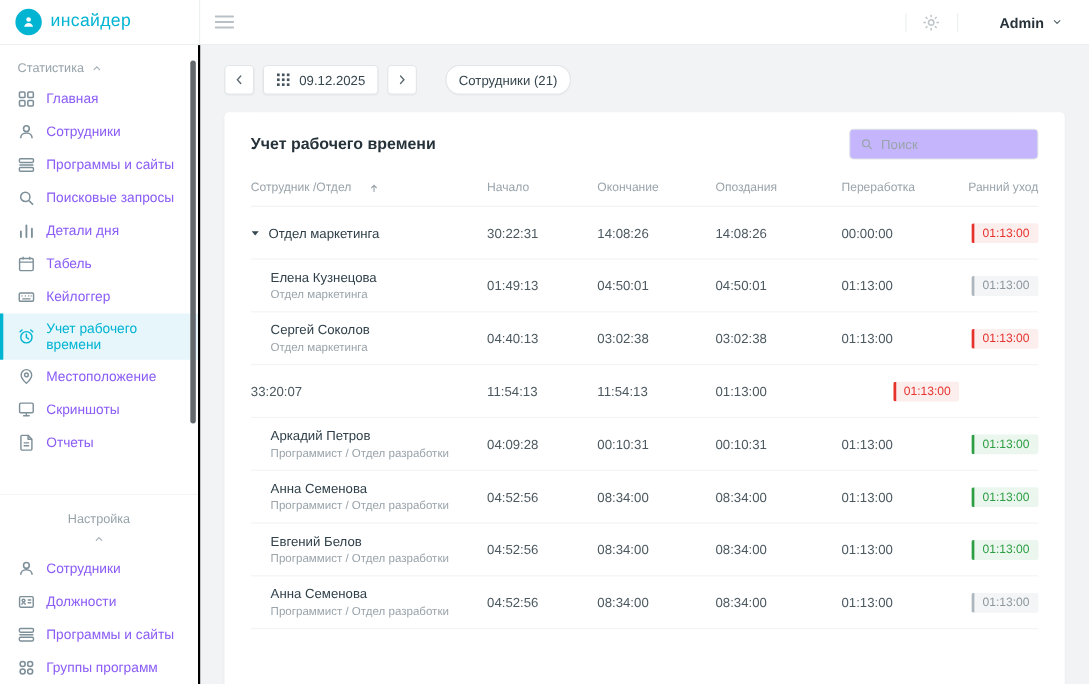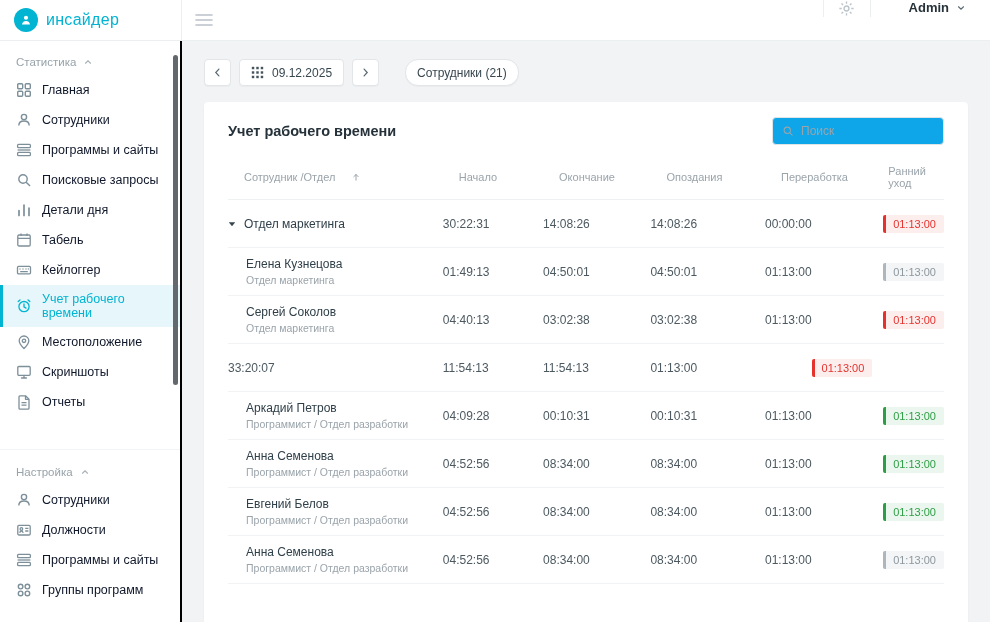--- a/index.html
+++ b/index.html
@@ -10,60 +10,60 @@
   .icon svg { width:100%; height:100%; }
 
   
   .topbar { height:41px; background:#fff; border-bottom:1px solid #ecefF0; display:flex; align-items:stretch; }
   .logo-box { width:182px; border-right:1px solid #eceff0; display:flex; align-items:center; gap:8px; padding-left:14px; cursor:pointer; }
   .logo-mark { width:24px; height:24px; border-radius:50%; background:var(--accent,#00b4d2); display:flex; align-items:center; justify-content:center; flex:0 0 auto; }
   .logo-mark svg { width:14px; height:14px; }
   .brand-name { color:var(--accent,#00b4d2); font-weight:400; font-size:16px; letter-spacing:.3px; }
   .topbar-main { flex:1; display:flex; align-items:center; }
   .hamburger { margin-left:13px; width:18px; height:14px; color:#b9c1c7; }
-  .topbar-right { margin-left:auto; display:flex; align-items:flex-start; height:100%;gap:14px; }
+  .topbar-right { margin-left:auto; display:flex; align-items:center; height:100%;gap:14px; }
   .gear-box { width:48px; border-left:1px solid #eceff0; border-right:1px solid #eceff0; display:flex; align-items:center; justify-content:center; color:#bcc4c9; }
   .gear-box .icon { width:17px; height:17px; }
   .admin-box { display:flex; align-items:center; gap:7px; padding:0 24px; cursor:pointer; }
   .admin-label { font-size:13px; font-weight:700; color:#26323a; }
   .chev-sm { width:10px; height:10px; color:#5a6a72; }
 
   
   .layout { display:flex; height:581px; }
   .sidebar { width:182px; background:#fff; border-right:2px solid #000000; position:relative; padding-top:6px; overflow:hidden; }
   .scroll-thumb { position:absolute; top:14px; right:2px; width:5px; height:330px; background:#63686c; border-radius:3px; cursor:grab; }
   .section-title { display:flex; align-items:center; gap:7px; padding:9px 16px 7px; font-size:11.5px; color:#97a3aa; cursor:pointer; }
-  .section-title.second { margin-top:32px; border-top:1px solid #f2f4f5; padding-top:16px; }
+  .section-title.second { margin-top:32px; border-top:1px solid #f2f4f5; padding-top:16px;flex-direction:column; }
   .section-title .icon { width:10px; height:10px; color:#a8b2b8; }
-  .side-item { display:flex; align-items:center; gap:10px; padding:7px 13px; font-size:12.5px; color:#0f172a; cursor:pointer; border-left:3px solid transparent; min-height:30px; }
+  .side-item { display:flex; align-items:center; gap:10px; padding:7px 13px; font-size:12.5px; color:#8b5cf6; cursor:pointer; border-left:3px solid transparent; min-height:30px; }
   .side-item .icon { width:16px; height:16px; color:#7d8f99; flex:0 0 auto; }
   .side-item.active { background:#e6f6fb; color:var(--accent,#00b4d2); border-left-color:var(--accent,#00b4d2); }
   .side-item.active .icon { color:var(--accent,#00b4d2); }
 
   
   .content { flex:1; padding:18px 22px 0; display:flex; flex-direction:column; overflow:hidden; }
   .toolbar { display:flex; align-items:center; gap:8px; }
   .tbtn { background:#fff; border:1px solid #e2e6e8; border-radius:4px; height:27px; display:inline-flex; align-items:center; padding:0 11px; font-size:12px; color:#37474f; box-shadow:0 1px 1px rgba(20,30,40,.03); }
   .tbtn.icon-only { width:27px; padding:0; justify-content:center; color:#5a6a72; }
   .tbtn .nav-ic { width:11px; height:11px; }
   .date-btn { gap:8px; }
   .date-btn .icon { width:13px; height:13px; color:#45535c; }
   .employees-btn { margin-left:18px;border-radius:13px; }
 
   .panel { background:#fff; margin-top:16px; border-radius:4px 4px 0 0; box-shadow:0 1px 2px rgba(16,24,32,.05); padding:0 24px; flex:1; display:flex; flex-direction:column; overflow:hidden; }
   .panel-head { display:flex; align-items:center; justify-content:space-between; padding:15px 0 13px; }
   .panel-title { font-size:14.5px; font-weight:700; color:#26323a; }
-  .search-box { width:172px; height:28px; border:1px solid #dfe4e6; border-radius:4px; display:flex; align-items:center; gap:7px; padding:0 9px; background:#0ea5e9; }
+  .search-box { width:172px; height:28px; border:1px solid #dfe4e6; border-radius:4px; display:flex; align-items:center; gap:7px; padding:0 9px; background:#c4b5fd; }
   .search-box .icon { width:12px; height:12px; color:#9aa4ab; flex:0 0 auto; }
   .search-box input { border:none; outline:none; width:100%; font-size:12px; color:#37474f; font-family:inherit; background:transparent; }
   .search-box input::placeholder { color:#9aa4ab; }
 
   .grid-cols { display:grid; grid-template-columns:30% 14% 15% 16% 15% 10%; align-items:center; }
   .thead { padding:7px 0 10px; border-bottom:1px solid #eef1f2; color:#9aa4ab; font-size:11px; }
-  .thead .th { display:flex; align-items:center; gap:16px;margin-left:16px; }
+  .thead .th { display:flex; align-items:center; gap:16px; }
   .thead .th:last-child { justify-content:flex-end; }
   .sort-ic { width:10px; height:10px; color:#9aa4ab; }
 
   .trow { min-height:48px; border-bottom:1px solid #f1f3f4; font-size:12px; }
   .name-cell { display:flex; align-items:center; gap:8px; }
   .trow.employee .name-cell { padding-left:18px; }
   .caret { width:8px; height:8px; color:#37474f; display:inline-flex; }
   .caret svg { width:8px; height:8px; }
   .gname { font-weight:500; color:#30404a; }
   .ename { color:#30404a; margin-bottom:3px; }

